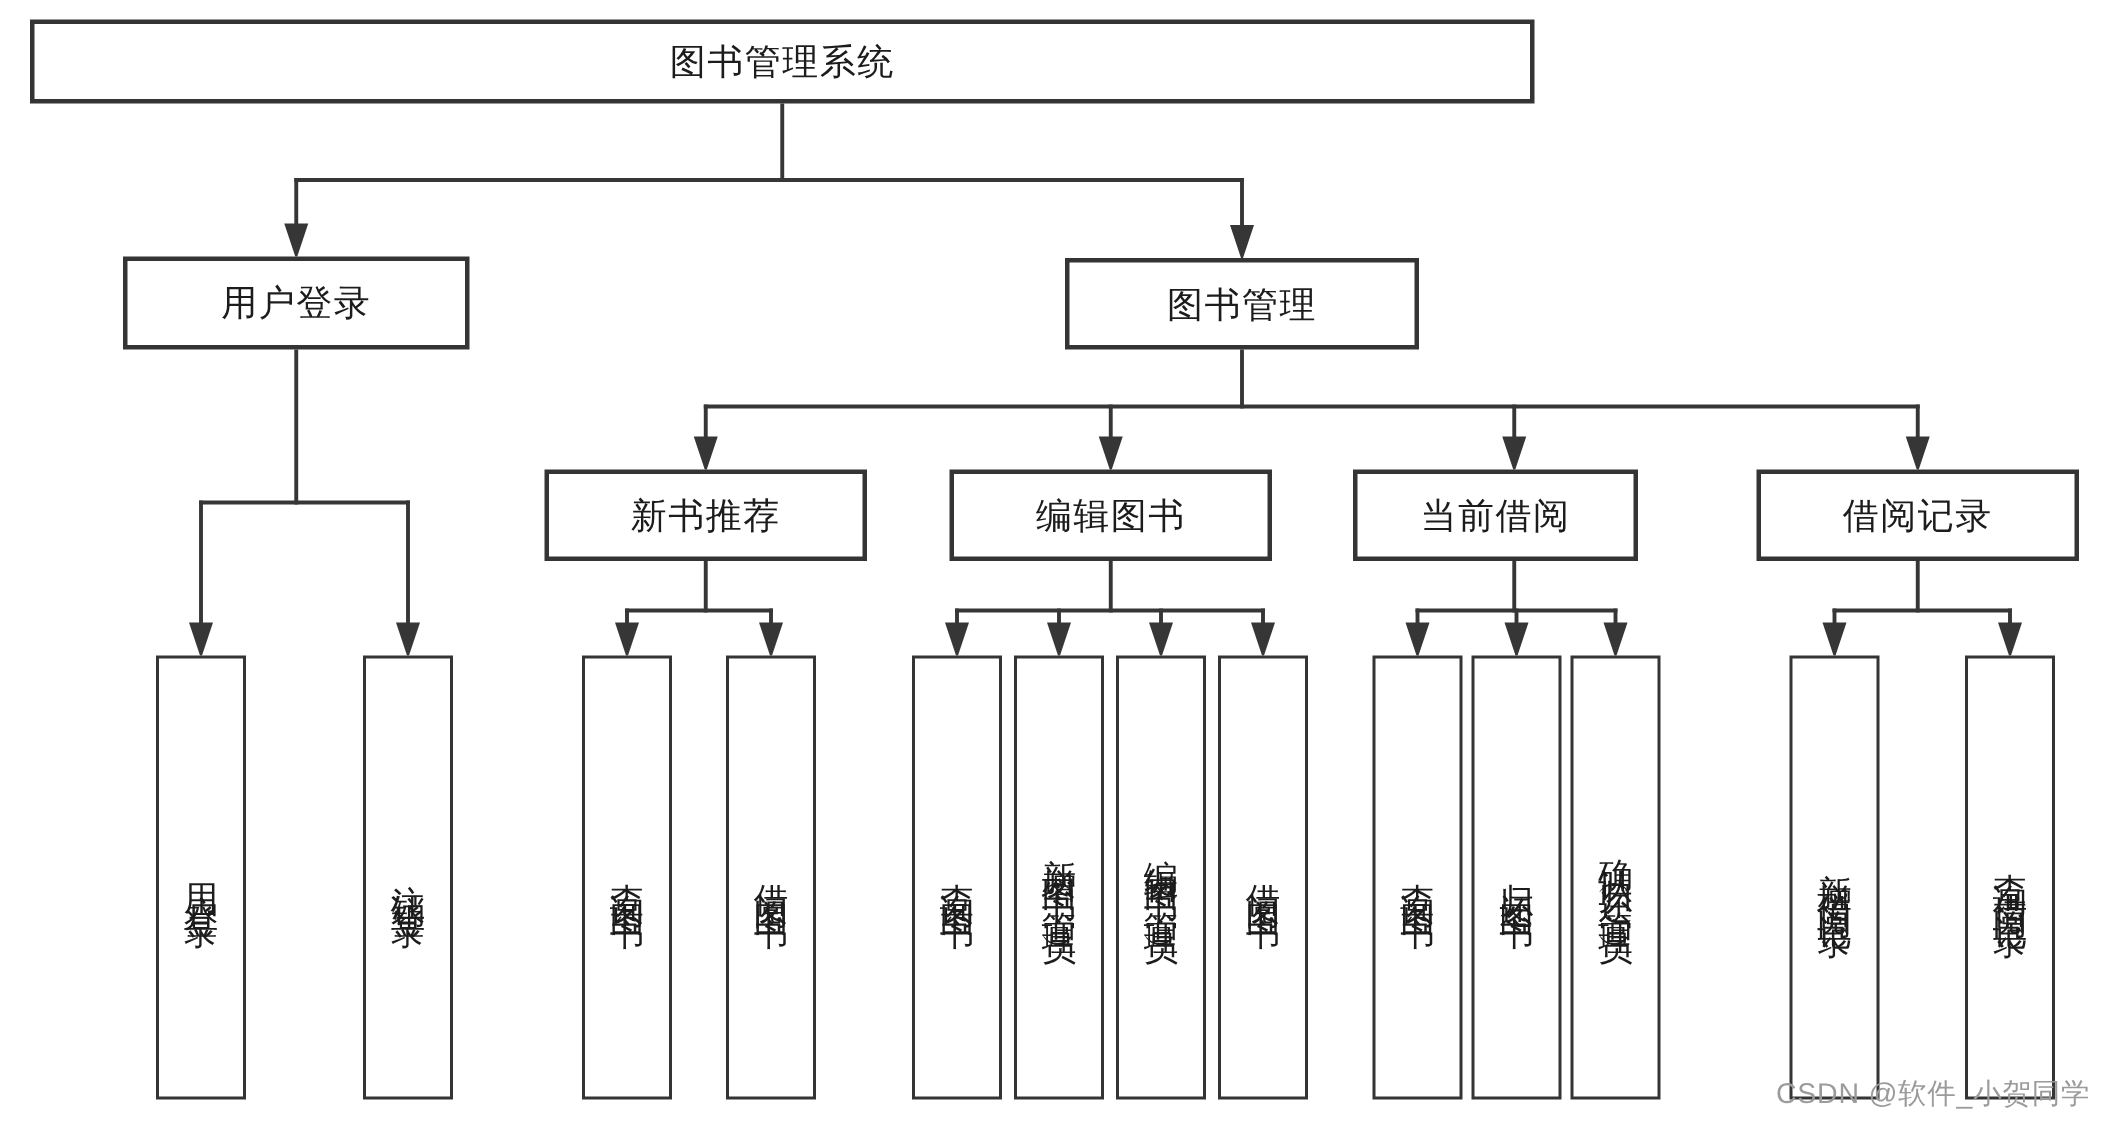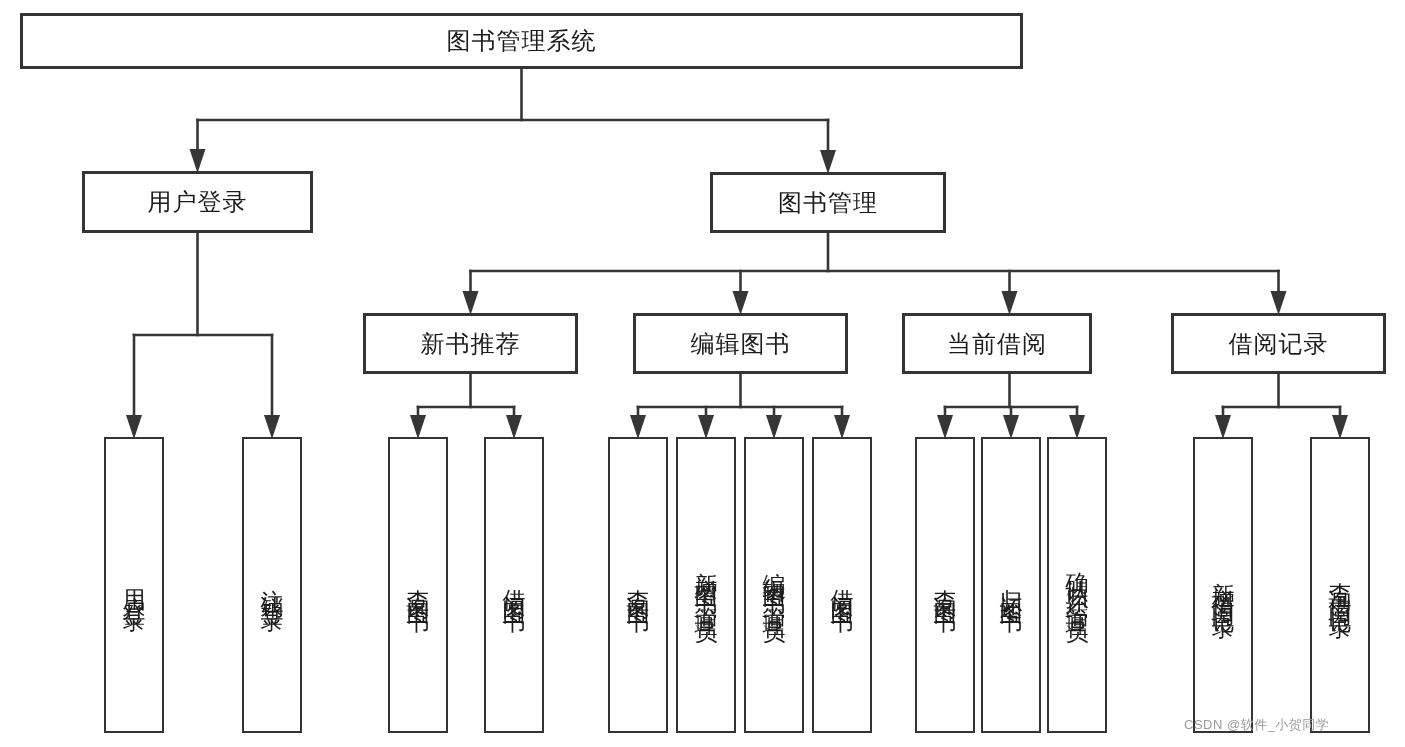--- a/index.html
+++ b/index.html
@@ -24,21 +24,21 @@
     font-size:24px;letter-spacing:1px;white-space:nowrap;
   }
   .box.v{border-width:2.5px;}
   .box.v .lbl{
     writing-mode:vertical-rl;text-orientation:mixed;
     font-size:23px;letter-spacing:7px;line-height:1;
   }
   .watermark{
     position:absolute;z-index:3;
     left:1184px;top:716px;
-    font-size:13px;letter-spacing:0.5px;
+    font-size:19px;letter-spacing:0.5px;
     color:var(--watermark,#9b9b9b);
     white-space:nowrap;
   }
 </style>
 </head>
 <body>
 
 <div class="stage">
   <svg class="connectors" width="1405" height="747" viewBox="0 0 1405 747">
       <path d="M521.5 67 L521.5 120" stroke="var(--line)" stroke-width="2.6" stroke-linecap="square" fill="none"></path>

